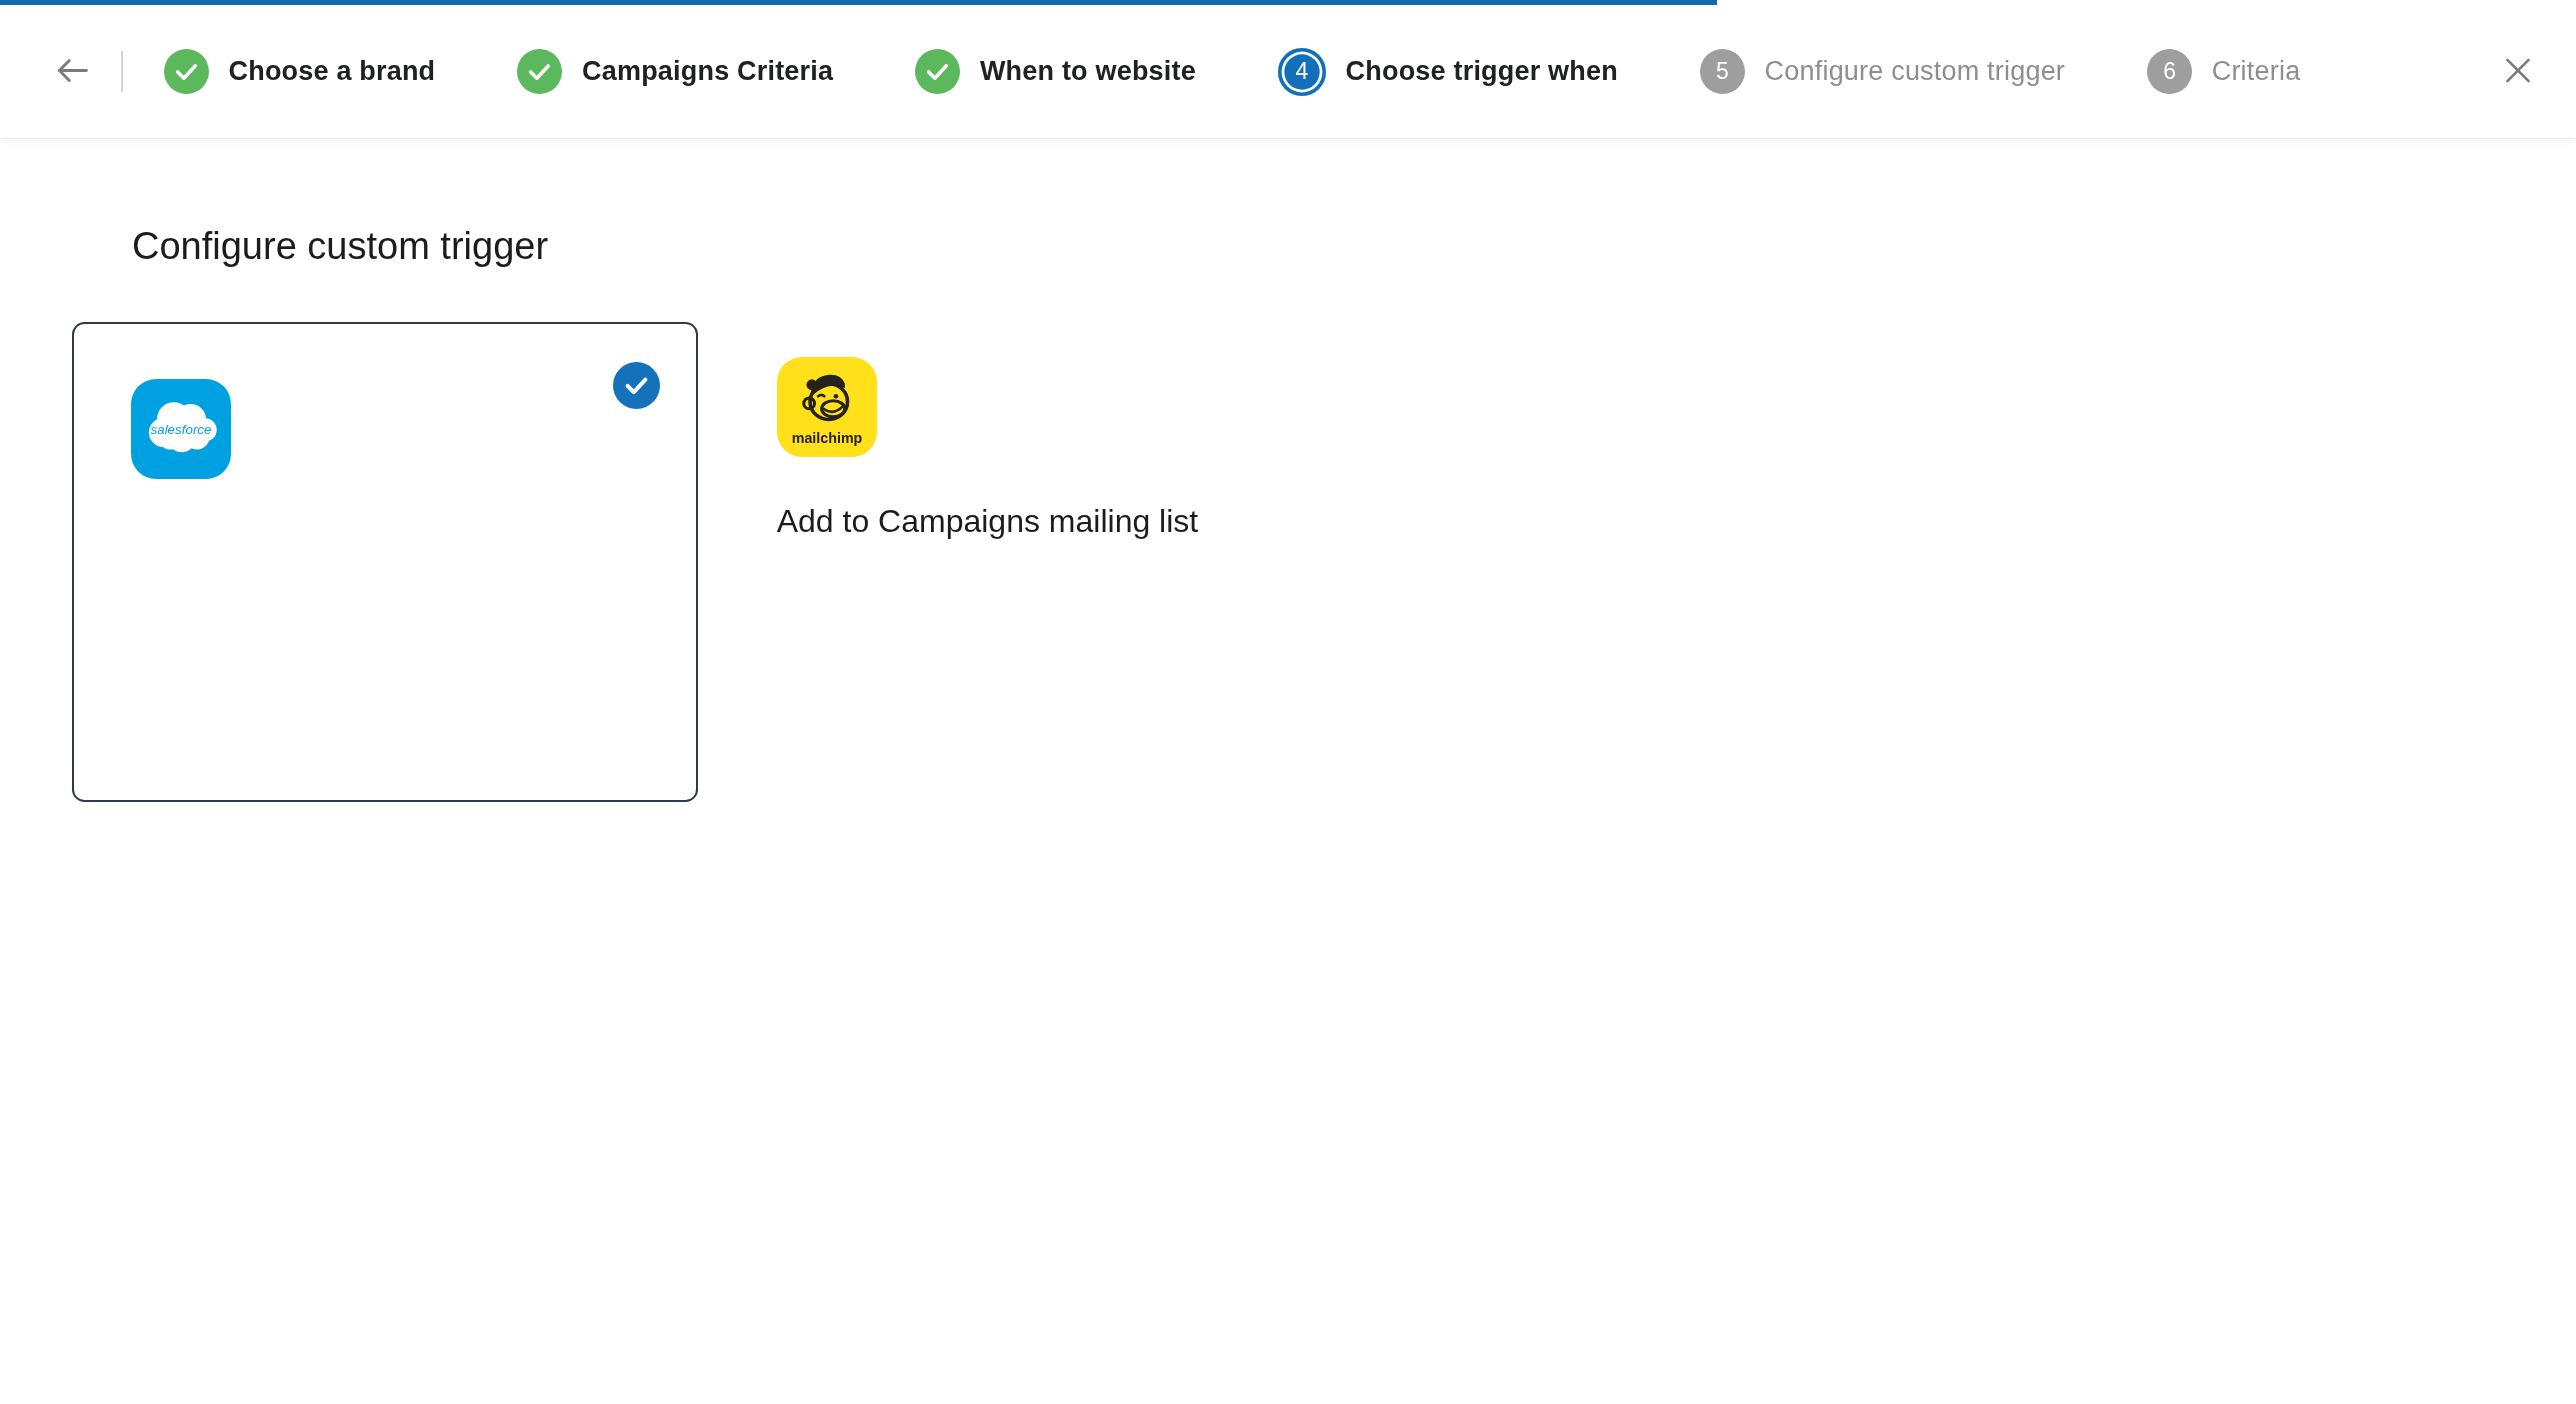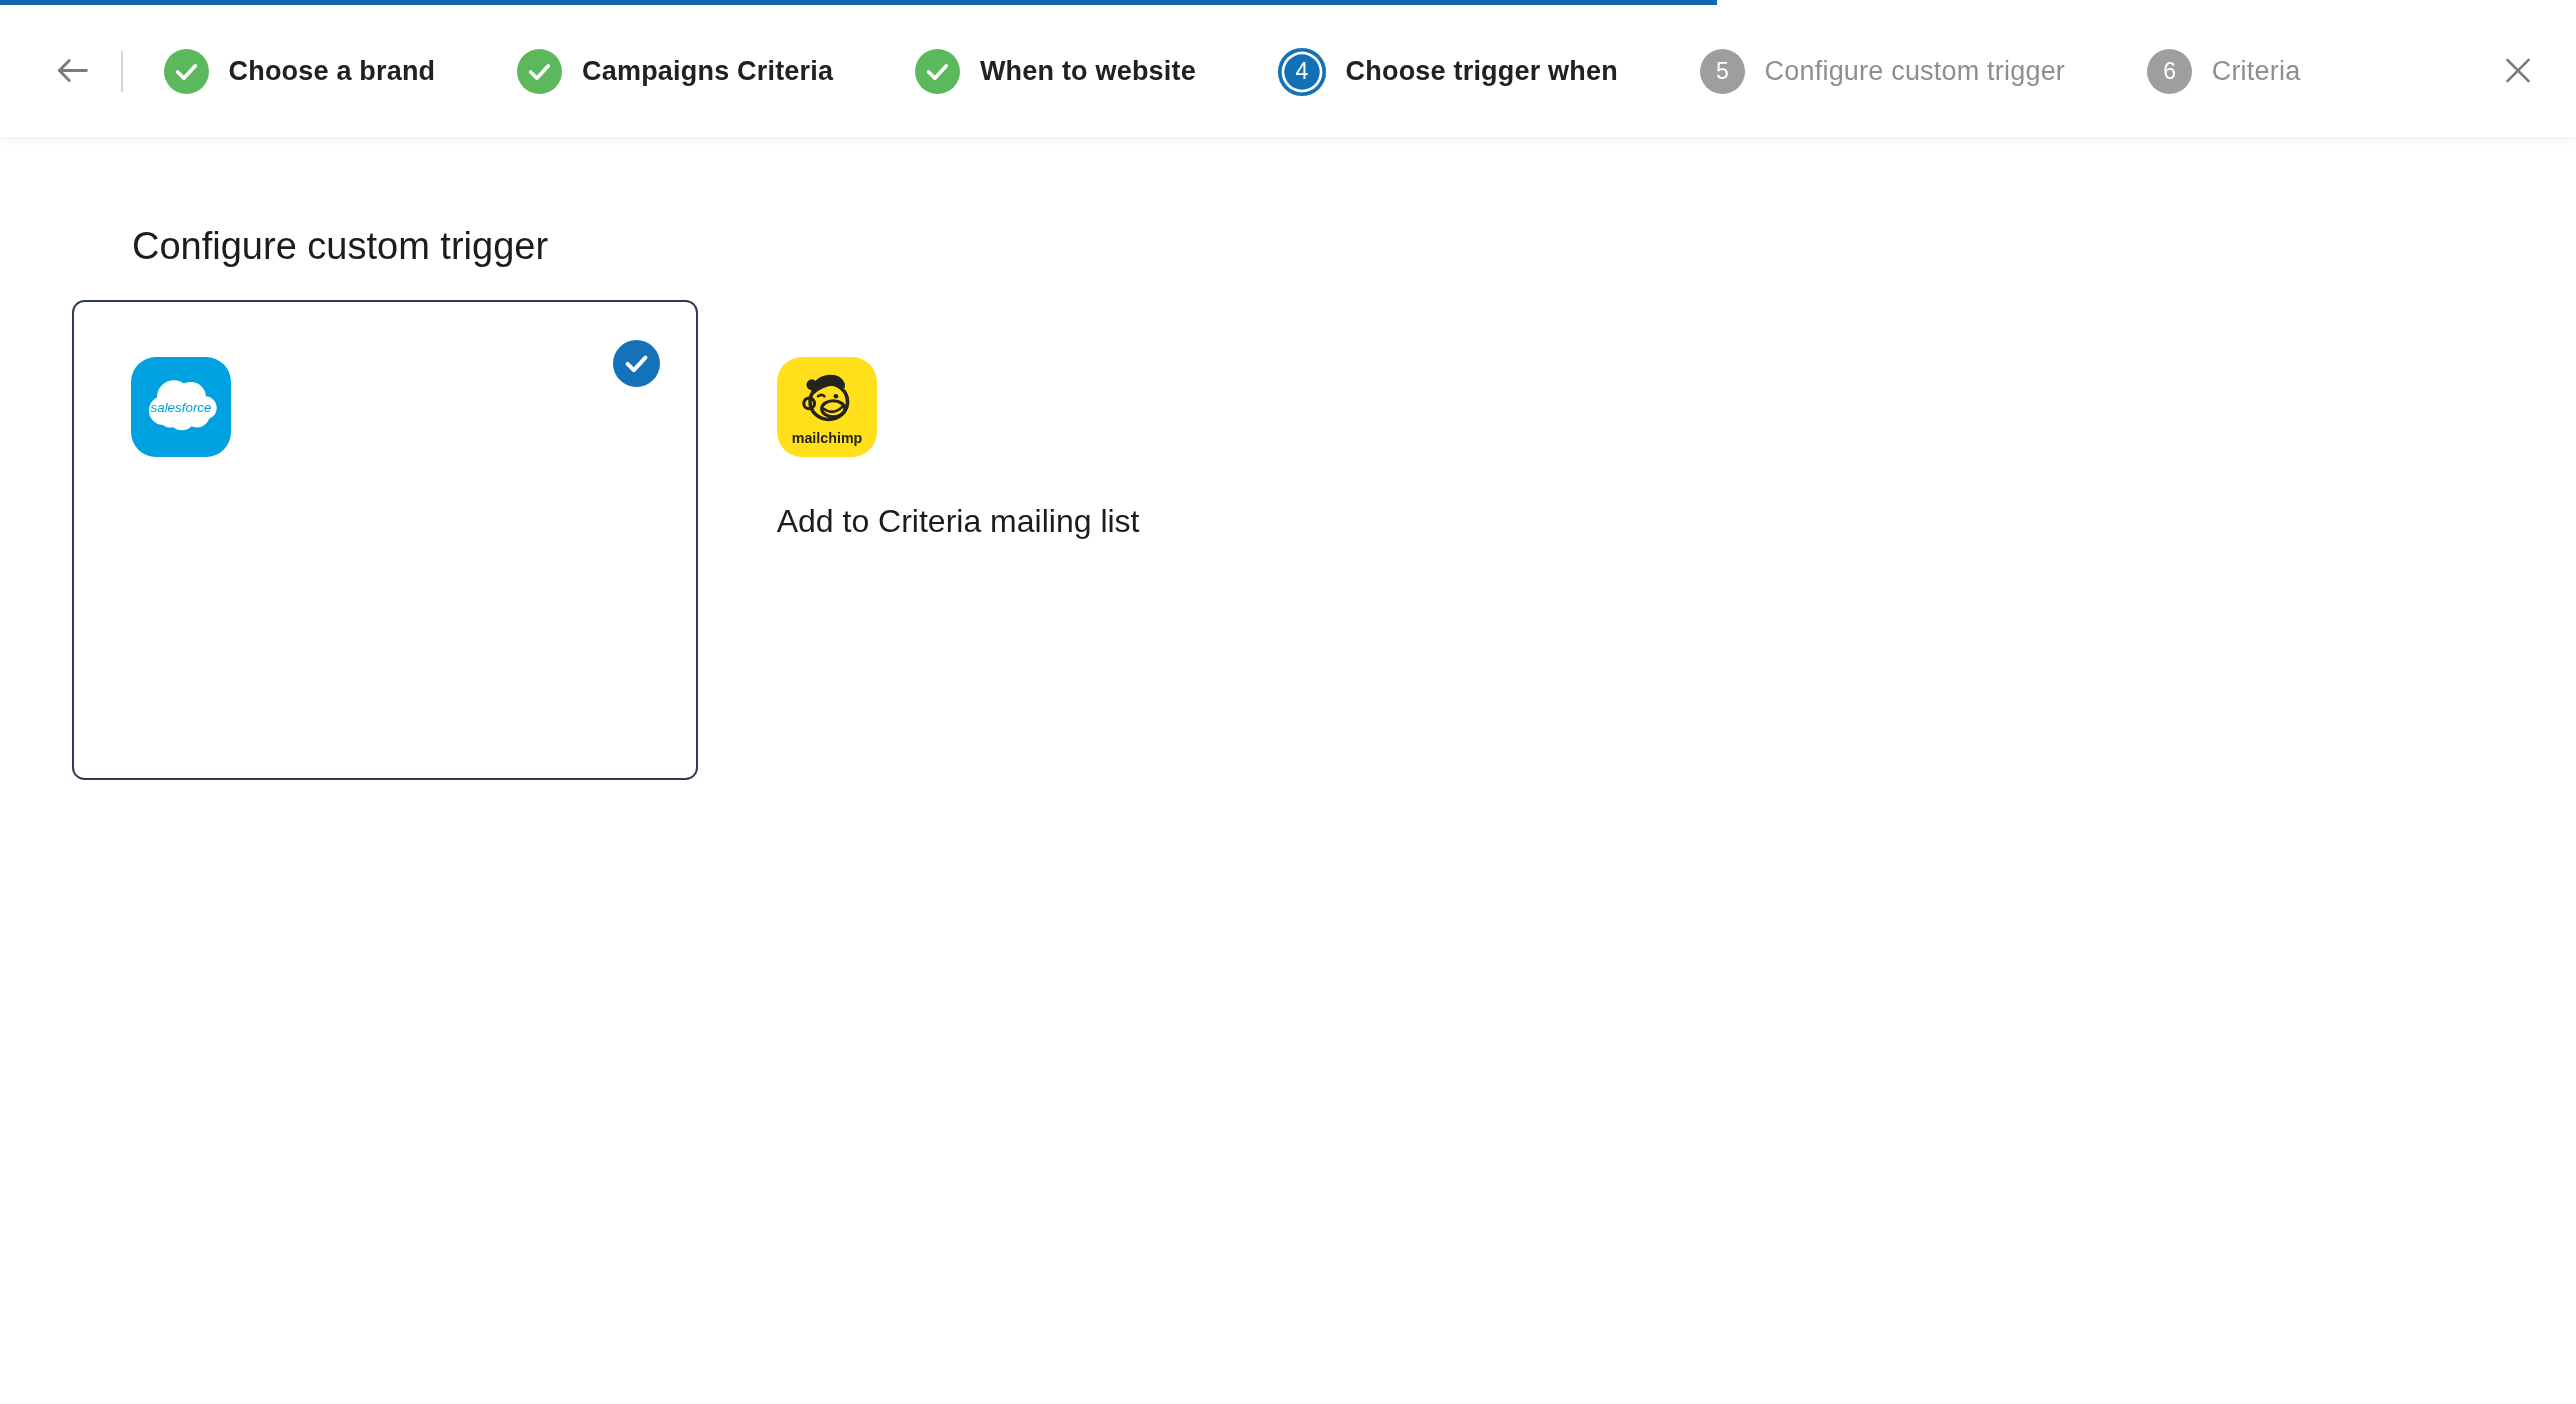--- a/index.html
+++ b/index.html
@@ -33,21 +33,21 @@
   .close-btn { position:absolute; right:39px; top:50%; transform:translateY(-50%);
                width:39px; height:39px; background:none; border:none; cursor:pointer;
                display:flex; align-items:center; justify-content:center; }
 
   
   .main { position:absolute; top:141px; left:0; width:2576px; }
   .page-title { margin:84px 0 0 132px; font-size:38px; font-weight:500; color:#1c1c1e; }
   .options { display:flex; align-items:flex-start; gap:19.7px; margin:32px 0 0 72px; }
   .option-card { width:626px; height:480px; border-radius:12.5px; position:relative;
                  padding:55px 25px 0 57px; background:#fff; border:2.7px solid transparent; cursor:pointer; }
-  .option-card.selected { border-color:#2C3B50; }
+  .option-card.selected { border-color:#2C3B50;margin-top:22px; }
   .app-icon { width:100px; height:100px; display:block; }
   .option-title { margin-top:45px; font-size:32px; line-height:39px; font-weight:500; color:#1c1c1e; }
   .option-desc { margin-top:32px; max-width:538px; font-size:27px; line-height:46px; color:#6E6E6E; }
   .selected-badge { position:absolute; top:38px; right:36px; width:47px; height:47px;
                     border-radius:50%; background:#1472BA; display:flex;
                     align-items:center; justify-content:center; }
 </style>
 </head>
 <body>
 
@@ -178,20 +178,20 @@
             <path d="M46,44 Q50,41 53,44" stroke-width="3"></path>
           </g>
           <g fill="#26221C">
             <path d="M38,40 Q40,22 58,20 Q72,19 76,30 L76,35 Q58,27 41,42 Z"></path>
             <circle cx="39" cy="31" r="6"></circle>
             <circle cx="66" cy="44" r="2.6"></circle>
           </g>
           <text x="56" y="96" text-anchor="middle" font-family="Liberation Sans, sans-serif" font-size="16" font-weight="bold" fill="#26221C">mailchimp</text>
         </svg>
 
-        <h2 class="option-title">Add to Criteria mailing list</h2>
+        <h2 class="option-title">Add to Campaigns mailing list</h2>
       </div>
 
     </div>
   </main>
 
 </div>
 
 
 </body></html>

